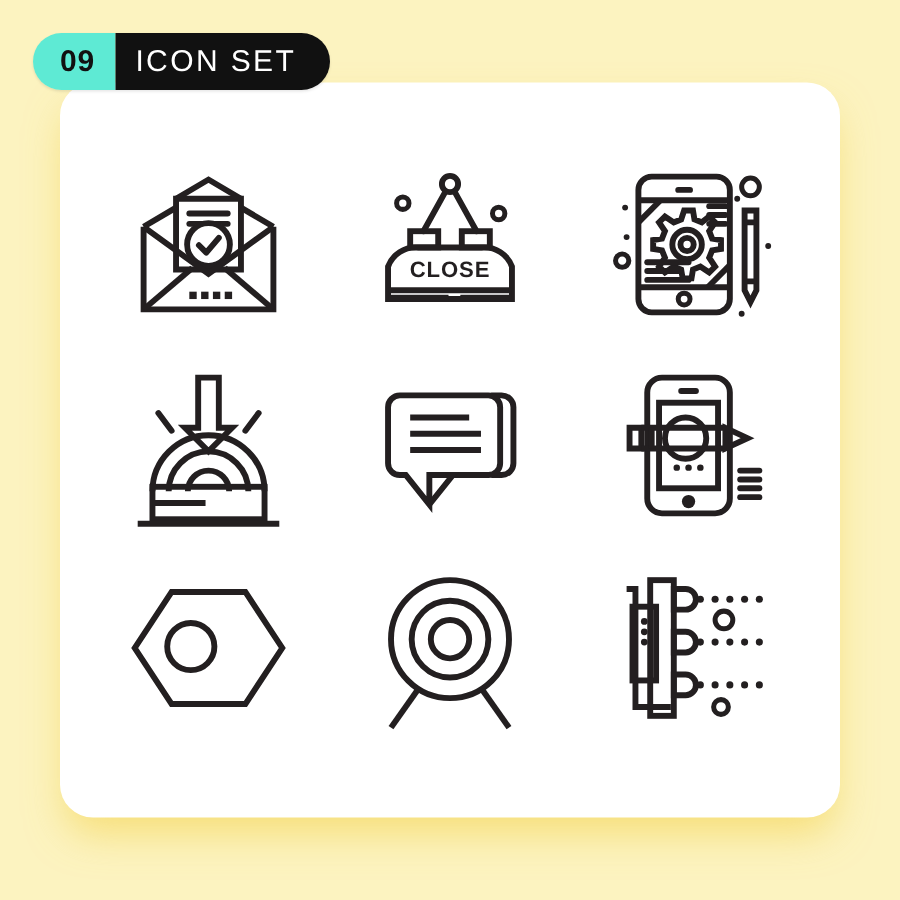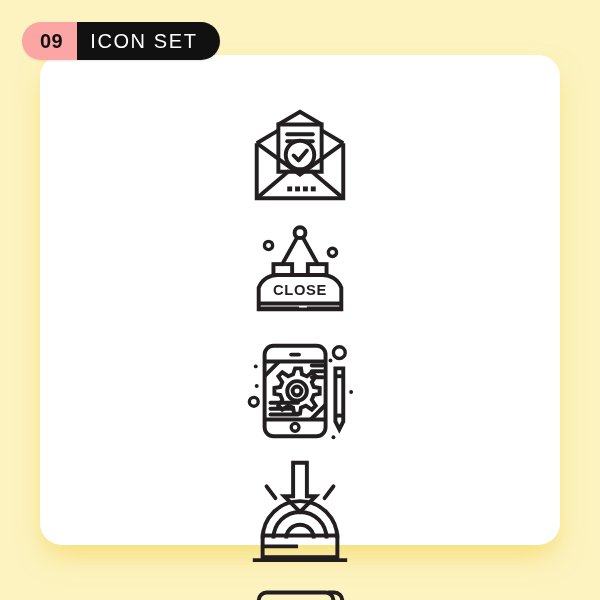--- a/index.html
+++ b/index.html
@@ -39,21 +39,21 @@
     top: 22px;
     height: 38px;
     display: flex;
     align-items: stretch;
     border-radius: 19px;
     overflow: hidden;
     z-index: 5;
     box-shadow: 0 1px 2px rgba(0,0,0,0.10);
   }
   #badge-num {
-    background: #fca5a5;
+    background: #5eead4;
     color: #111111;
     font-size: 20px;
     font-weight: bold;
     letter-spacing: 0.5px;
     display: flex;
     align-items: center;
     justify-content: center;
     padding: 0 14px 0 18px;
   }
   #badge-title {
@@ -69,21 +69,21 @@
   }
 
   
   #grid {
     position: absolute;
     left: 40px;
     top: 55px;
     width: 520px;
     height: 490px;
     display: grid;
-    grid-template-columns: repeat(1, 1fr);
+    grid-template-columns: repeat(3, 1fr);
     grid-template-rows: repeat(3, 1fr);
     box-sizing: border-box;
     padding: 40px 18px 46px 18px;
   }
   .cell {
     display: flex;
     align-items: center;
     justify-content: center;
   }
   .cell svg {

